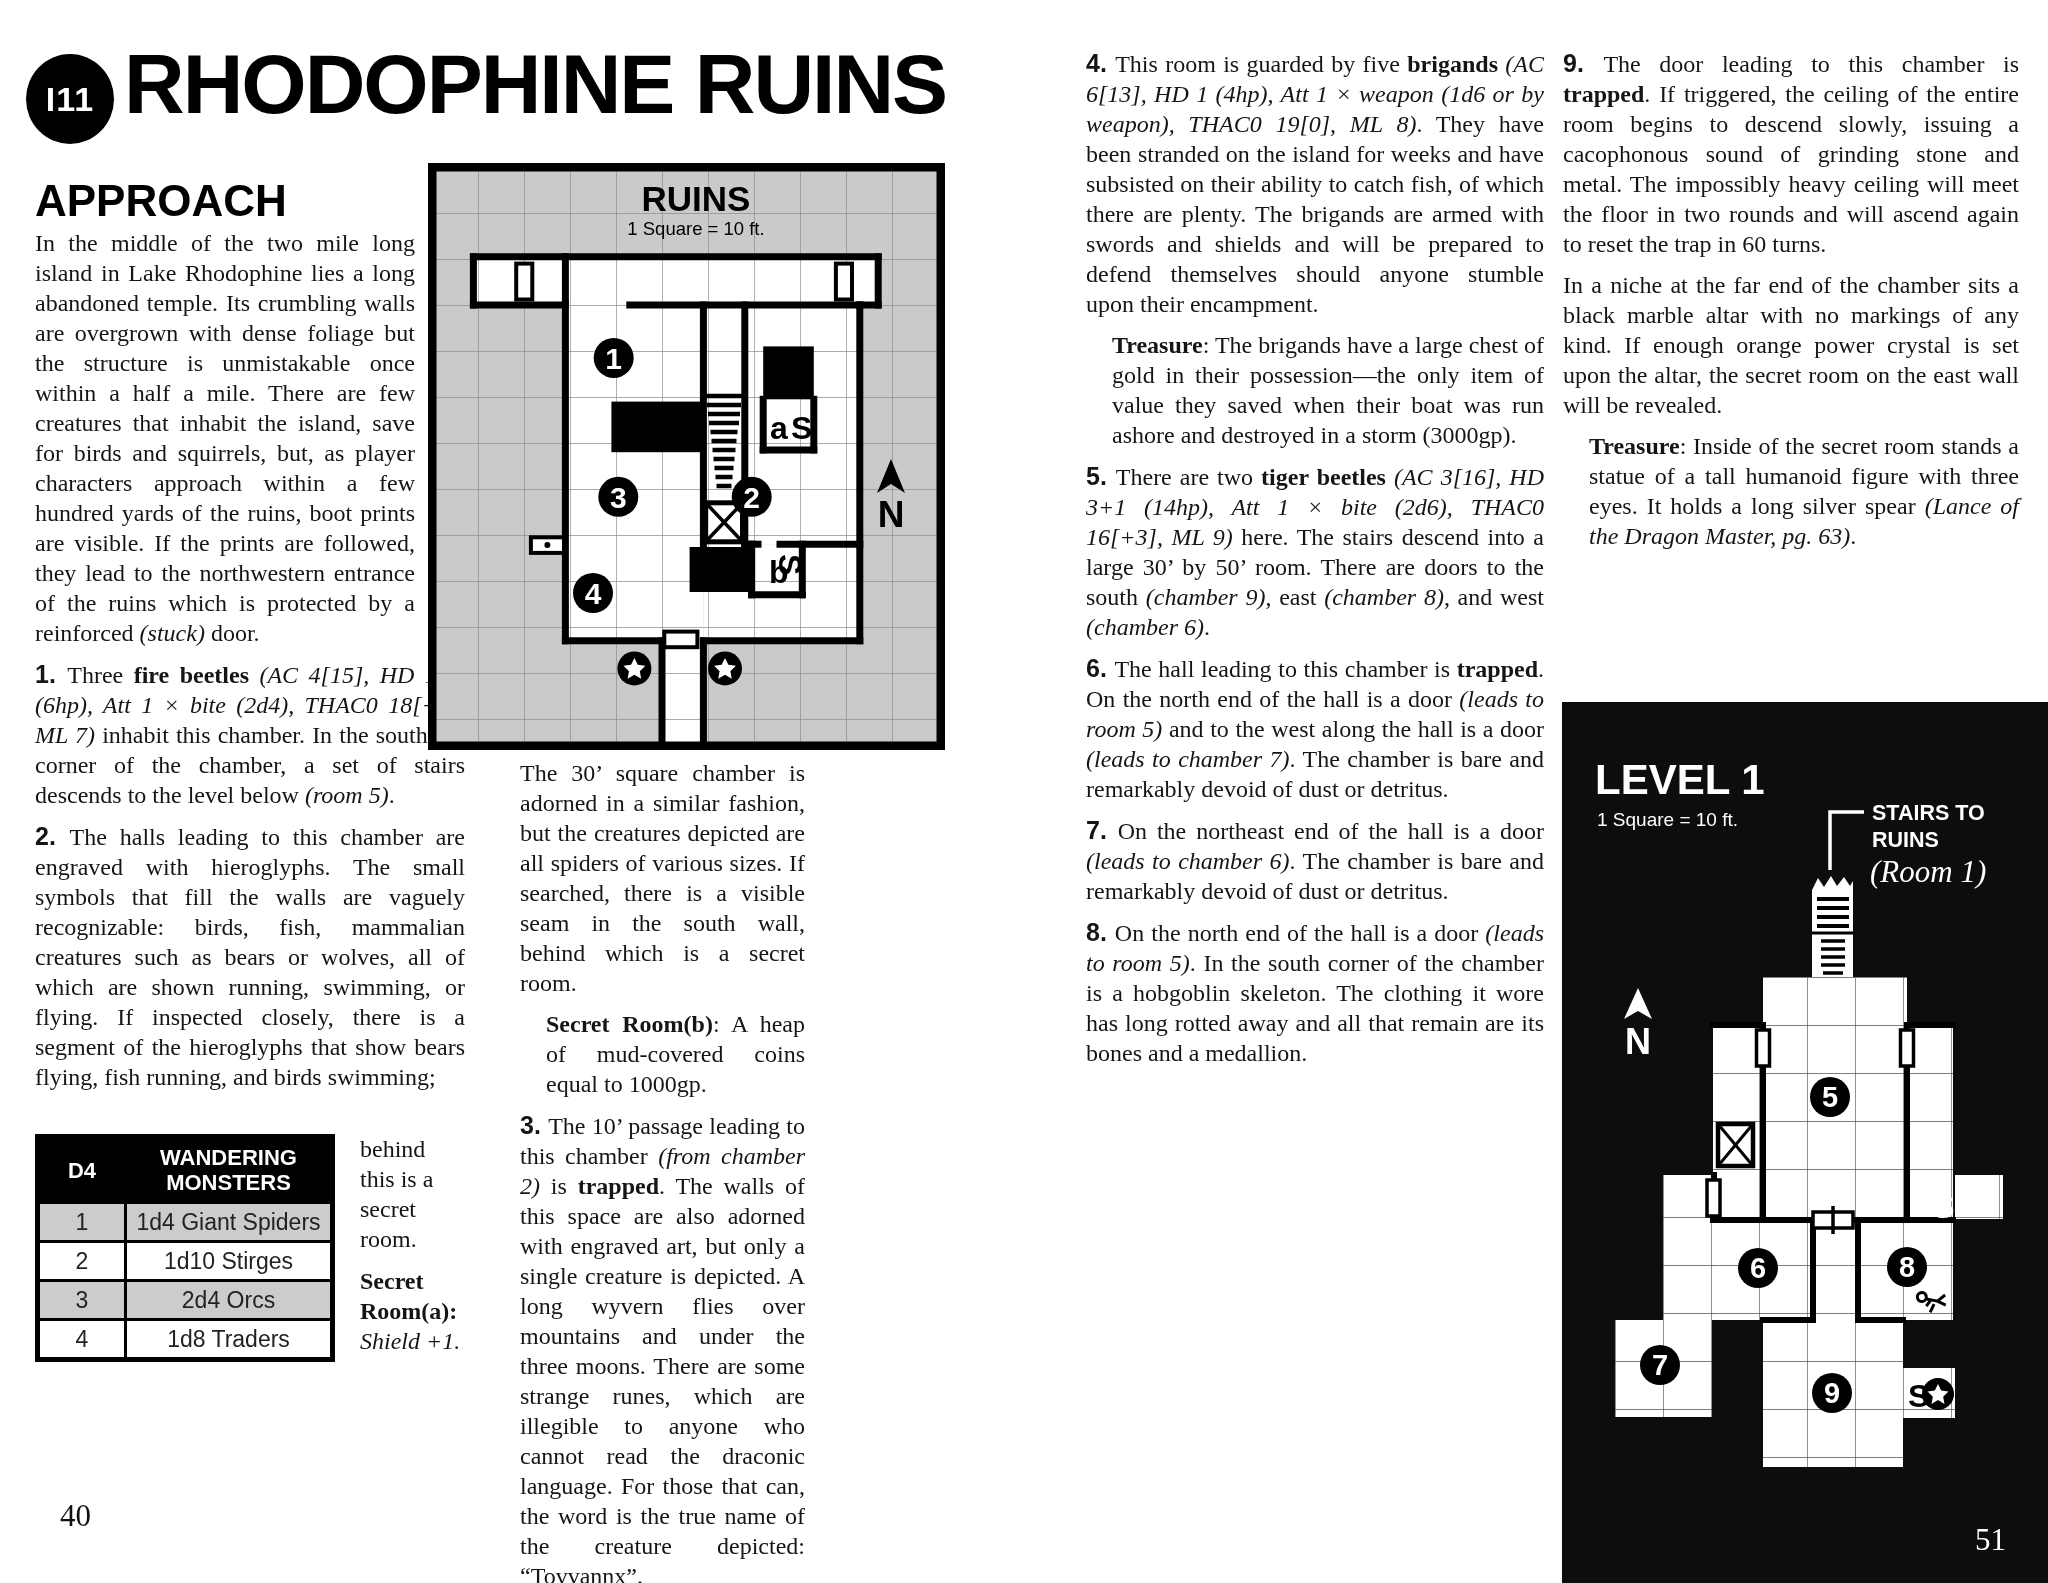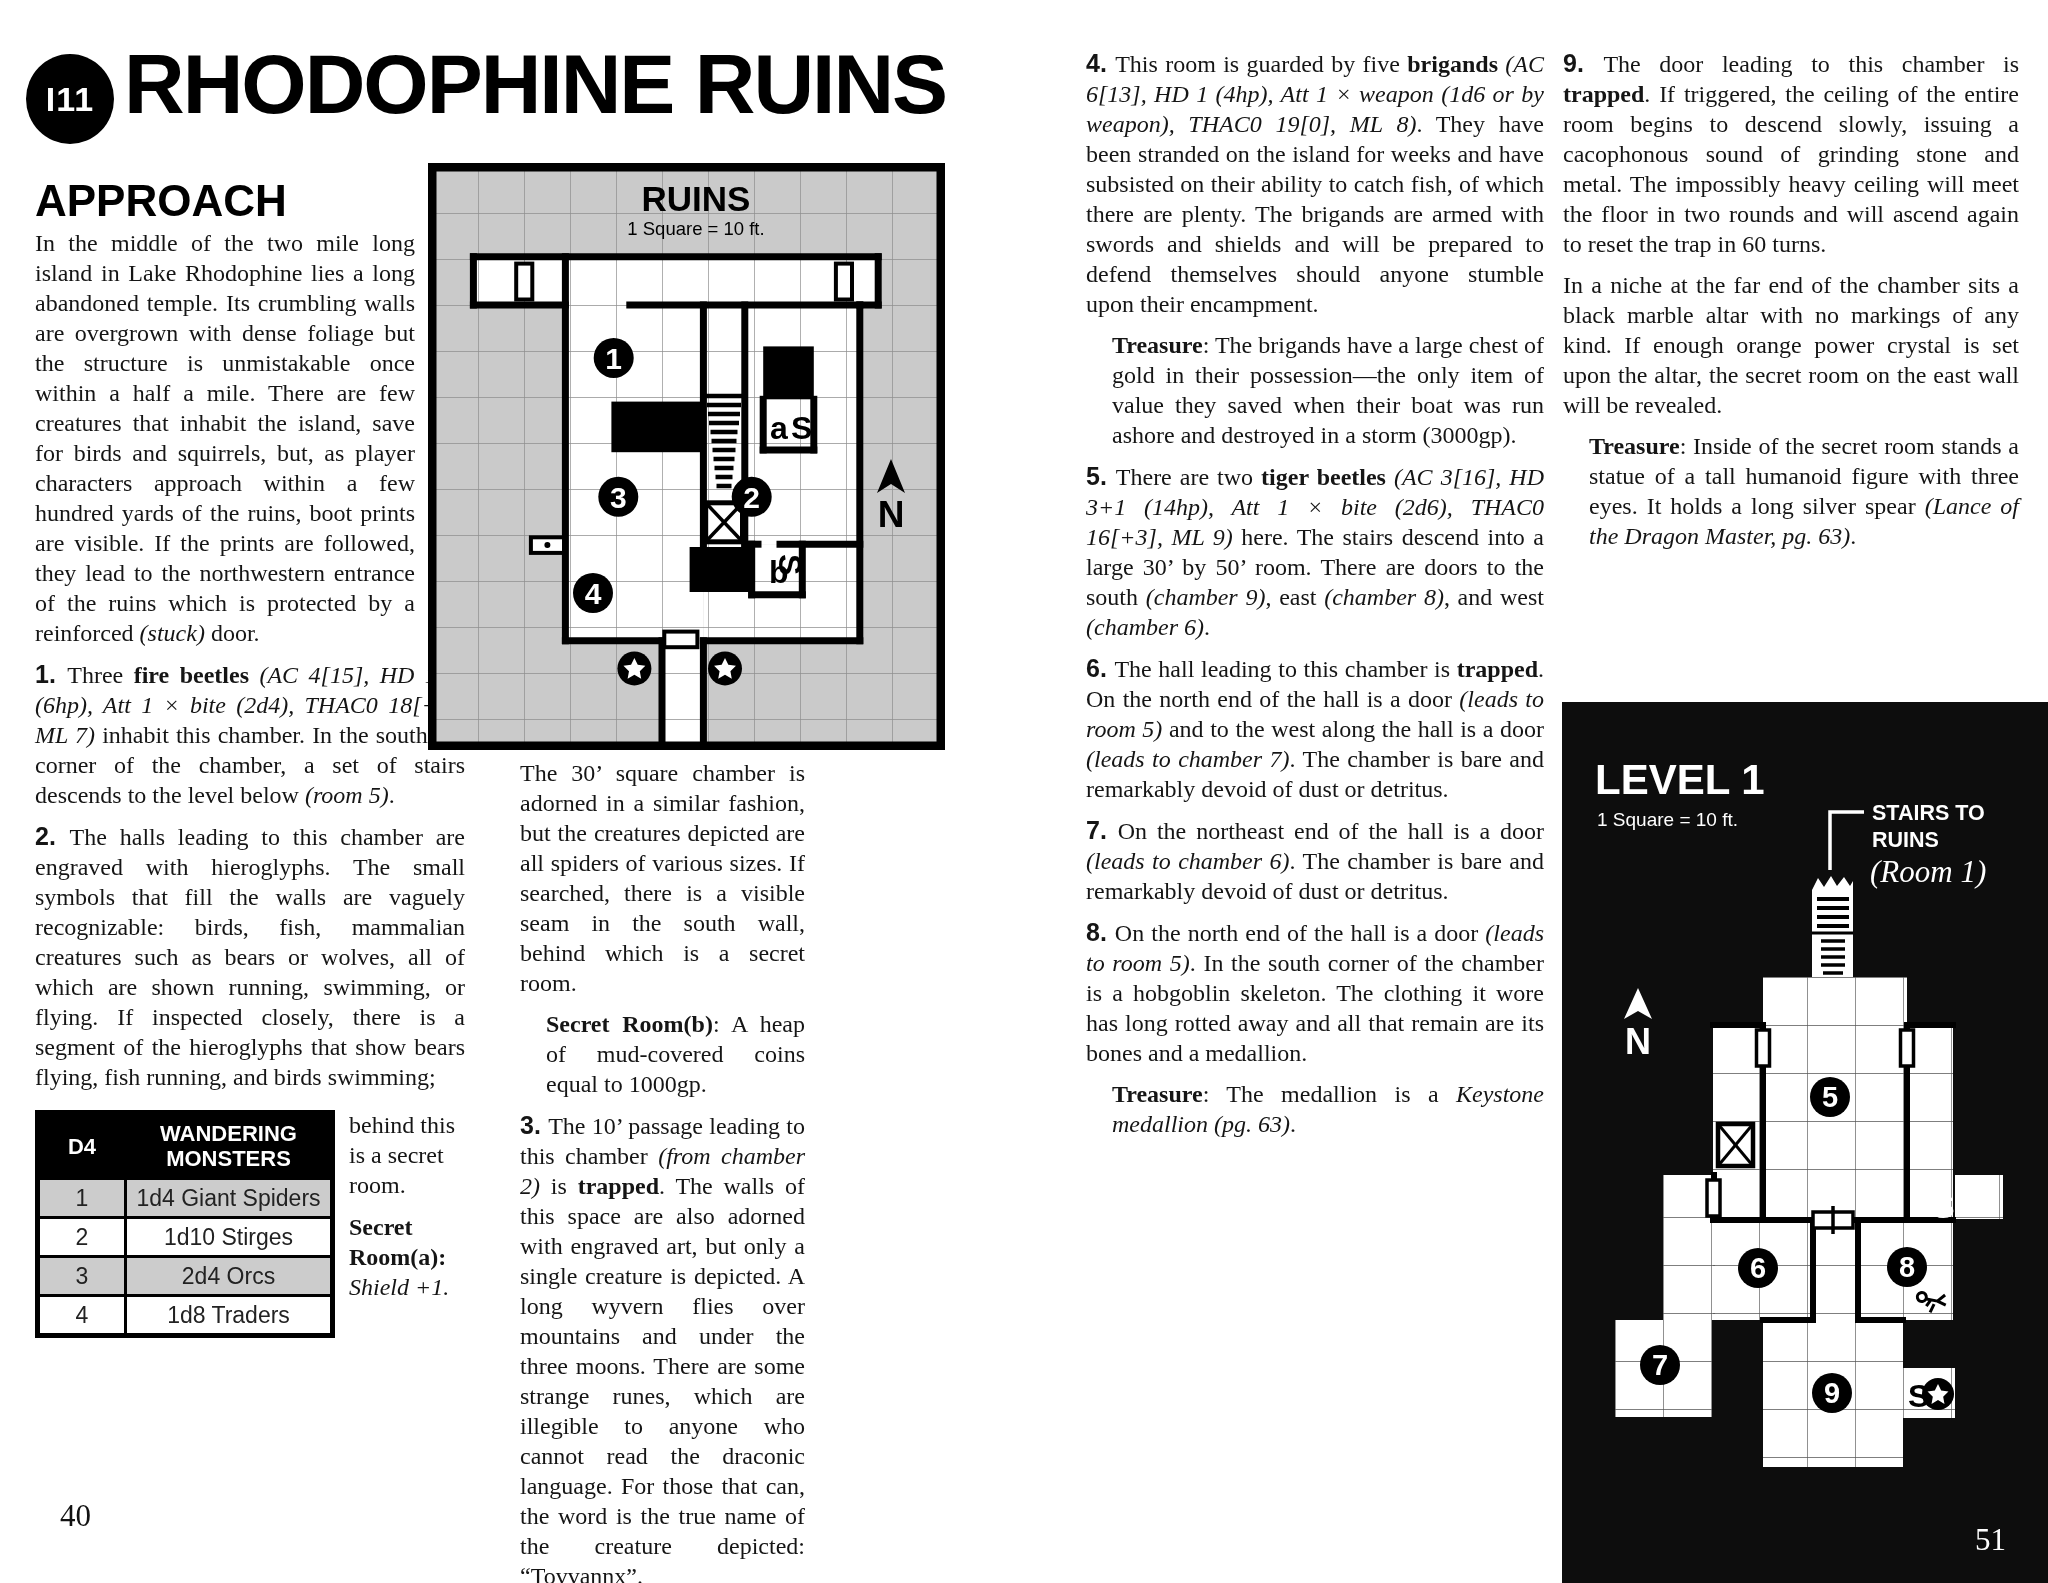--- a/index.html
+++ b/index.html
@@ -21,21 +21,21 @@
   .col3{left:1086px;top:48px;width:458px;}
   .col4{left:1563px;top:48px;width:456px;}
   .para{margin:0 0 11px 0;text-align:justify;}
   .para.narrow{width:380px;}
   .para.treasure{margin-left:26px;}
   .s-n{font-style:normal;}
   .s-b{font-weight:bold;}
   .s-i{font-style:italic;}
   .s-num{font-family:"Liberation Sans",sans-serif;font-weight:bold;font-size:25px;}
   
-  .wrapRow{display:flex;gap:14px;margin-top:18px;justify-content:space-between;}
+  .wrapRow{display:flex;gap:25px;margin-top:42px;justify-content:space-between;}
   .wrapCol{width:116px;font-size:24px;line-height:30px;}
   .wrapCol .para{text-align:left;margin-bottom:12px;}
   table.wm{border-collapse:collapse;border:5px solid #000;width:300px;
            font-family:"Liberation Sans",sans-serif;}
   table.wm th{background:#000;color:#fff;font-size:22px;font-weight:bold;
            padding:6px 4px;line-height:25px;border:3px solid #000;}
   table.wm td{border:3px solid #000;text-align:center;font-size:23px;height:34px;color:#222;}
   table.wm tr.alt td{background:#cccccc;}
   table.wm col.c1{width:88px;}
   
@@ -226,21 +226,20 @@
       <p class="para entry"><span class="s-num">3. </span><span class="s-n">The 10’ passage leading to this chamber </span><span class="s-i">(from chamber 2)</span><span class="s-n"> is </span><span class="s-b">trapped</span><span class="s-n">. The walls of this space are also adorned with engraved art, but only a single creature is depicted. A long wyvern flies over mountains and under the three moons. There are some strange runes, which are illegible to anyone who cannot read the draconic language. For those that can, the word is the true name of the creature depicted: “Tovvannx”.</span></p>
     </div>
 
   <div class="col col3">
       <p class="para entry"><span class="s-num">4. </span><span class="s-n">This room is guarded by five </span><span class="s-b">brigands </span><span class="s-i">(AC 6[13], HD 1 (4hp), Att 1 × weapon (1d6 or by weapon), THAC0 19[0], ML 8)</span><span class="s-n">. They have been stranded on the island for weeks and have subsisted on their ability to catch fish, of which there are plenty. The brigands are armed with swords and shields and will be prepared to defend themselves should anyone stumble upon their encampment.</span></p>
       <p class="para treasure"><span class="s-b">Treasure</span><span class="s-n">: The brigands have a large chest of gold in their possession—the only item of value they saved when their boat was run ashore and destroyed in a storm (3000gp).</span></p>
       <p class="para entry"><span class="s-num">5. </span><span class="s-n">There are two </span><span class="s-b">tiger beetles </span><span class="s-i">(AC 3[16], HD 3+1 (14hp), Att 1 × bite (2d6), THAC0 16[+3], ML 9)</span><span class="s-n"> here. The stairs descend into a large 30’ by 50’ room. There are doors to the south </span><span class="s-i">(chamber 9)</span><span class="s-n">, east </span><span class="s-i">(chamber 8)</span><span class="s-n">, and west </span><span class="s-i">(chamber 6)</span><span class="s-n">.</span></p>
       <p class="para entry"><span class="s-num">6. </span><span class="s-n">The hall leading to this chamber is </span><span class="s-b">trapped</span><span class="s-n">. On the north end of the hall is a door </span><span class="s-i">(leads to room 5)</span><span class="s-n"> and to the west along the hall is a door </span><span class="s-i">(leads to chamber 7)</span><span class="s-n">. The chamber is bare and remarkably devoid of dust or detritus.</span></p>
       <p class="para entry"><span class="s-num">7. </span><span class="s-n">On the northeast end of the hall is a door </span><span class="s-i">(leads to chamber 6)</span><span class="s-n">. The chamber is bare and remarkably devoid of dust or detritus.</span></p>
       <p class="para entry"><span class="s-num">8. </span><span class="s-n">On the north end of the hall is a door </span><span class="s-i">(leads to room 5)</span><span class="s-n">. In the south corner of the chamber is a hobgoblin skeleton. The clothing it wore has long rotted away and all that remain are its bones and a medallion.</span></p>
-      <p class="para treasure"><span class="s-b">Treasure</span><span class="s-n">: The medallion is a </span><span class="s-i">Keystone medallion (pg. 63)</span><span class="s-n">.</span></p>
     </div>
 
   <div class="col col4">
       <p class="para entry"><span class="s-num">9. </span><span class="s-n">The door leading to this chamber is </span><span class="s-b">trapped</span><span class="s-n">. If triggered, the ceiling of the entire room begins to descend slowly, issuing a cacophonous sound of grinding stone and metal. The impossibly heavy ceiling will meet the floor in two rounds and will ascend again to reset the trap in 60 turns.</span></p>
       <p class="para "><span class="s-n">In a niche at the far end of the chamber sits a black marble altar with no markings of any kind. If enough orange power crystal is set upon the altar, the secret room on the east wall will be revealed.</span></p>
       <p class="para treasure"><span class="s-b">Treasure</span><span class="s-n">: Inside of the secret room stands a statue of a tall humanoid figure with three eyes. It holds a long silver spear </span><span class="s-i">(Lance of the Dragon Master, pg. 63)</span><span class="s-n">.</span></p>
     </div>
 
   <div class="level1Box">
     <svg width="486" height="881" viewBox="0 0 486 881" xmlns="http://www.w3.org/2000/svg">

